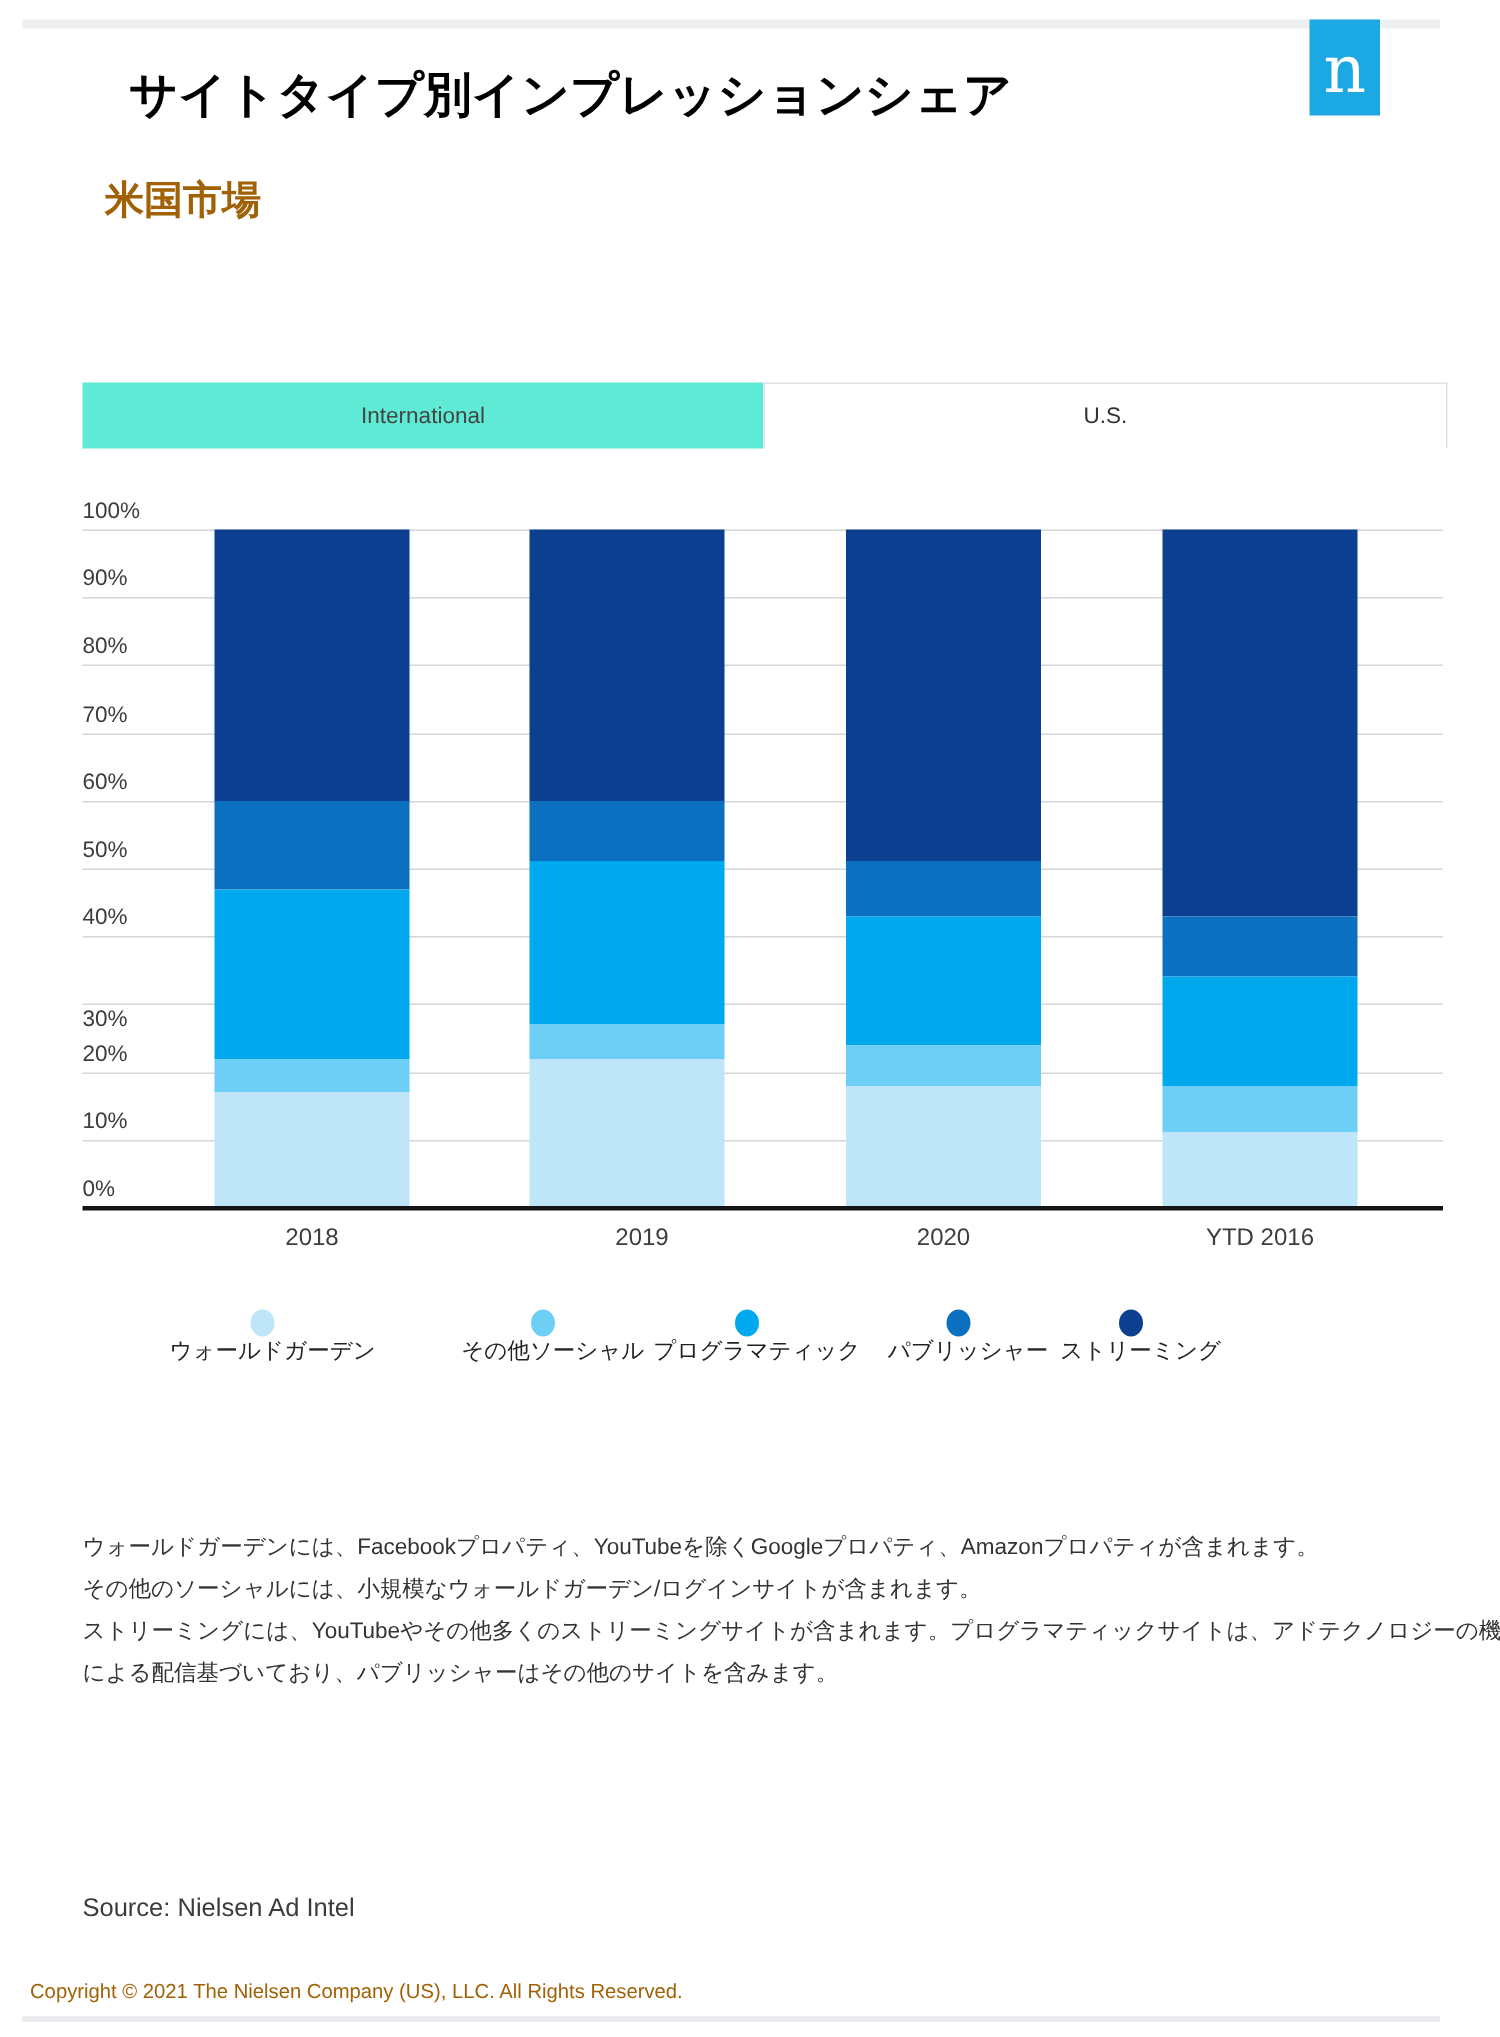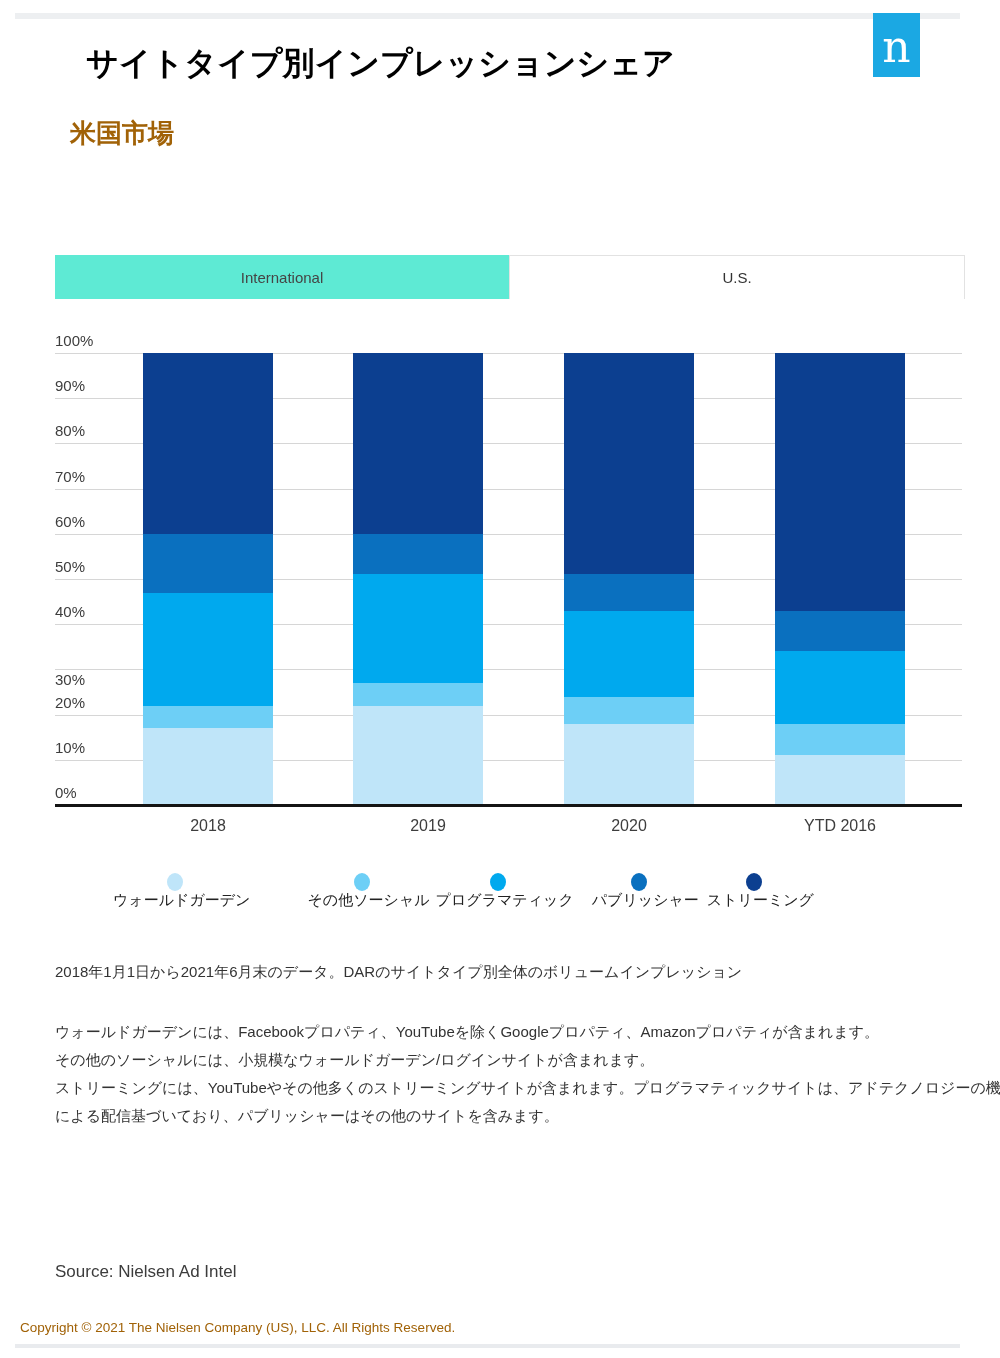--- a/index.html
+++ b/index.html
@@ -135,21 +135,20 @@
       <div class="legend-item">
         <div class="legend-marker" style="background: rgb(10, 112, 191);"></div>
         <div class="legend-label">パブリッシャー</div>
       </div>
       <div class="legend-item">
         <div class="legend-marker" style="background: rgb(12, 63, 144);"></div>
         <div class="legend-label">ストリーミング</div>
       </div>
     </div>
 
-  <div class="note" style="top:963px;">2018年1月1日から2021年6月末のデータ。DARのサイトタイプ別全体のボリュームインプレッション</div>
 
   <div class="note" style="top:1018px;">
     <div class="note-line">ウォールドガーデンには、Facebookプロパティ、YouTubeを除くGoogleプロパティ、Amazonプロパティが含まれます。</div>
     <div class="note-line">その他のソーシャルには、小規模なウォールドガーデン/ログインサイトが含まれます。</div>
     <div class="note-line">ストリーミングには、YouTubeやその他多くのストリーミングサイトが含まれます。プログラマティックサイトは、アドテクノロジーの機能</div>
     <div class="note-line">による配信基づいており、パブリッシャーはその他のサイトを含みます。</div>
   </div>
 
 
   <div class="source">Source: Nielsen Ad Intel</div>

